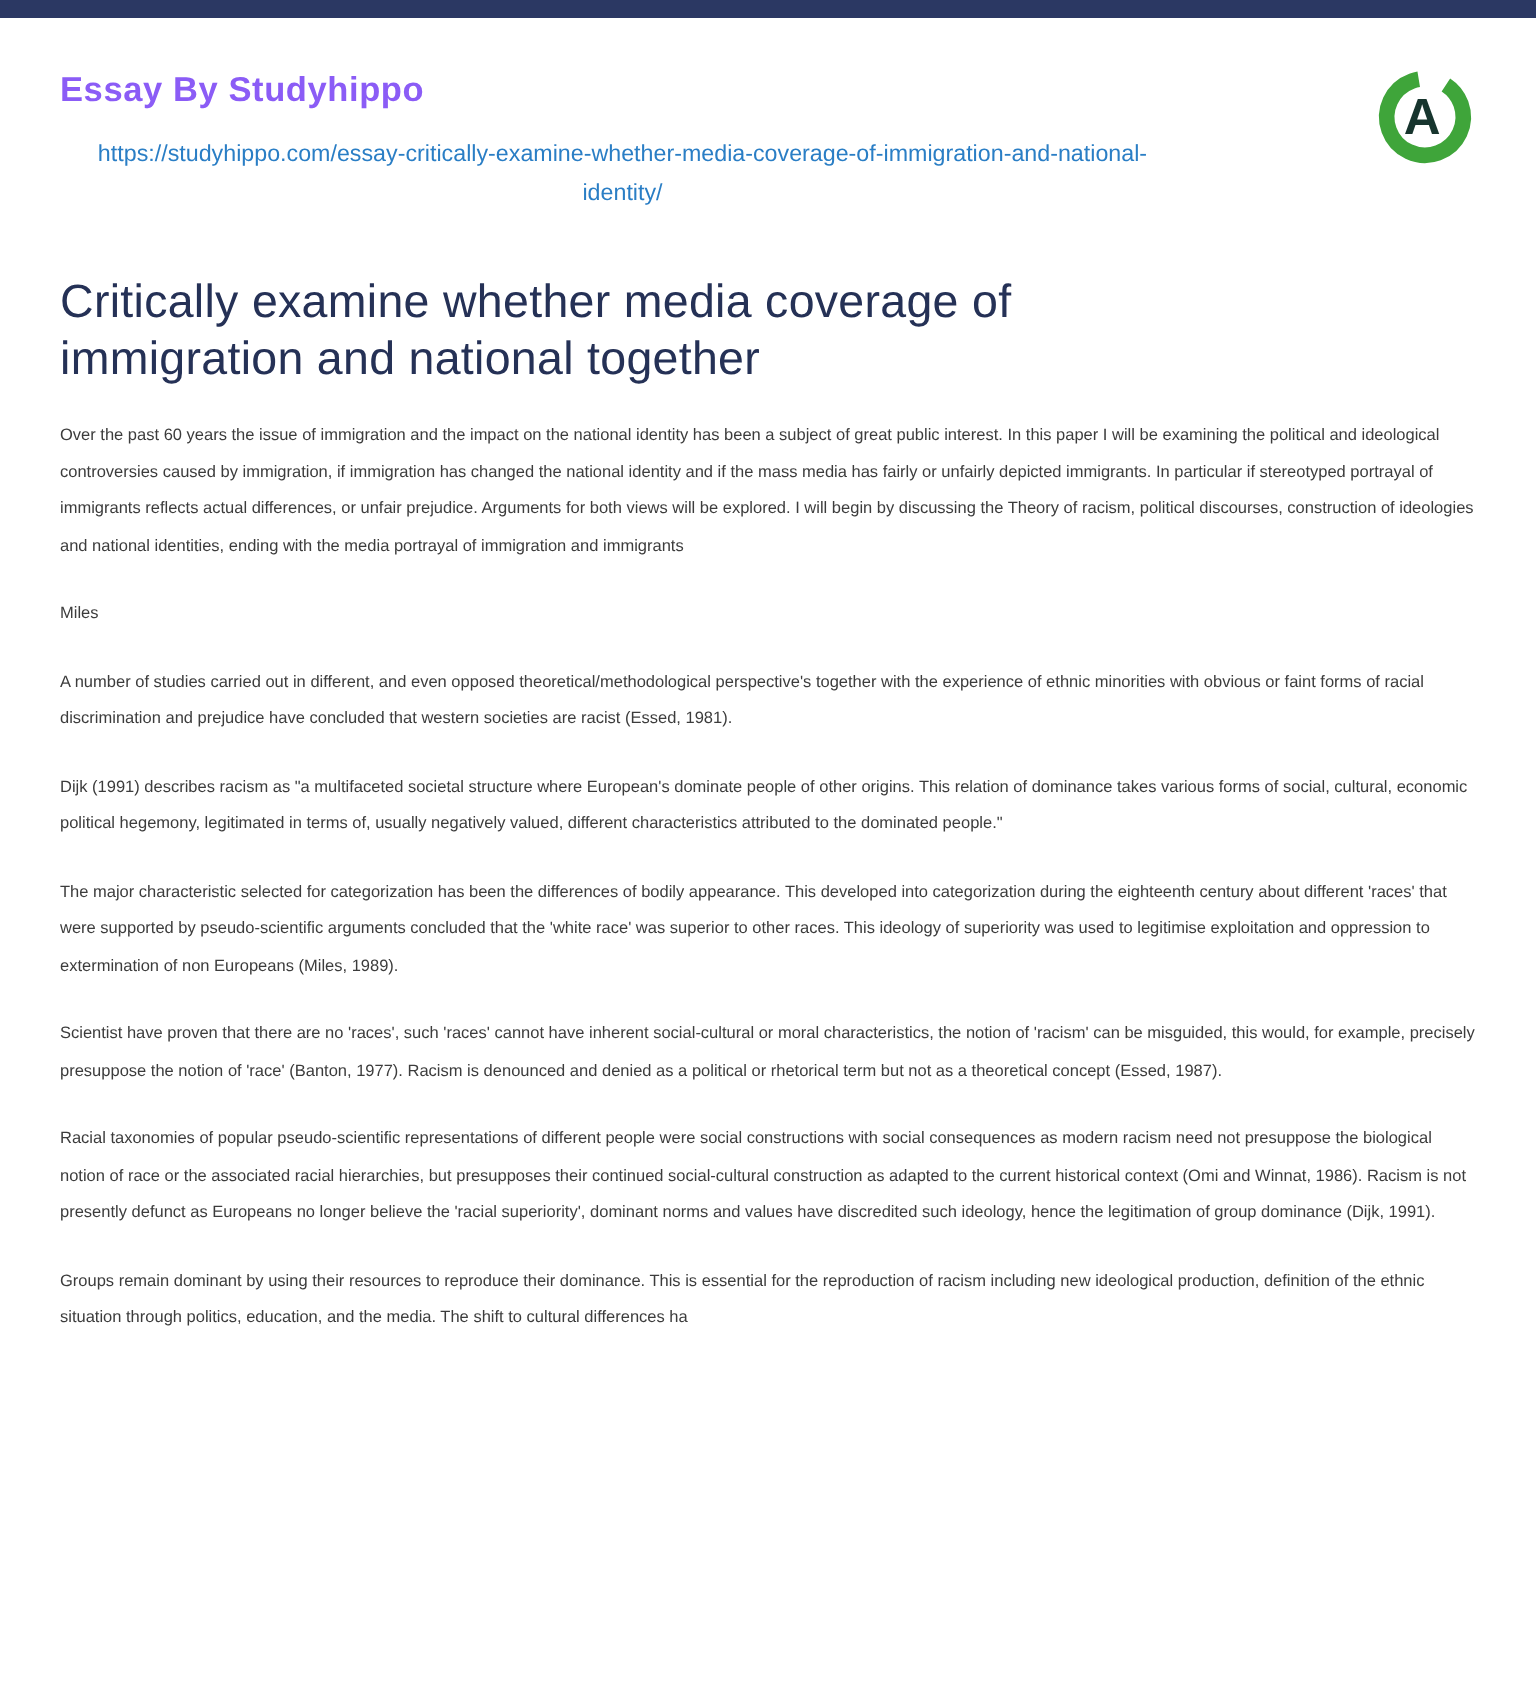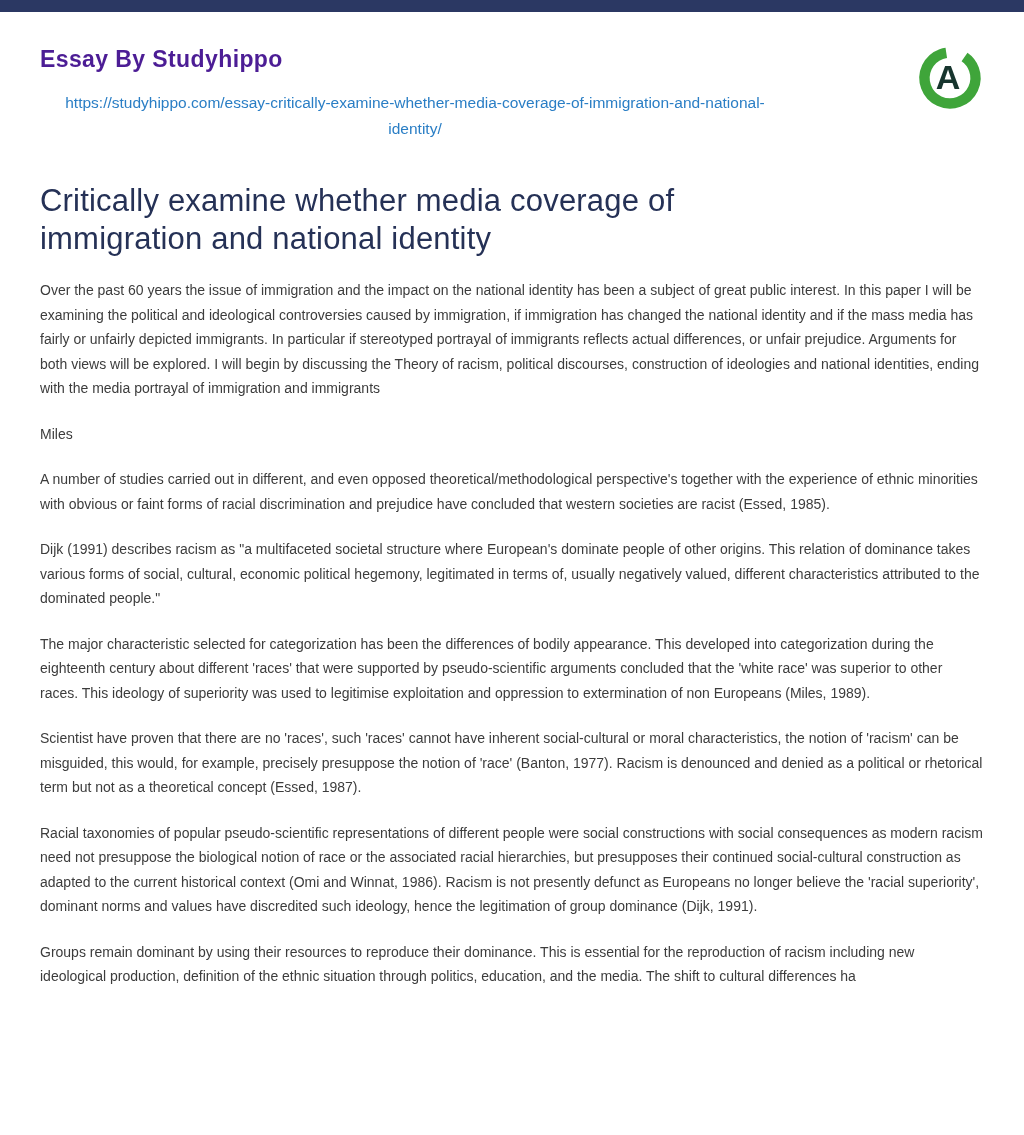--- a/index.html
+++ b/index.html
@@ -20,21 +20,21 @@
   }
   .header {
     display: flex;
     justify-content: space-between;
     align-items: flex-start;
     padding: 30px 40px 0 40px;
   }
   .brand {
     font-size: 23px;
     font-weight: bold;
-    color: #4c1d95;
+    color: #8b5cf6;
     letter-spacing: 0.4px;
     padding-top: 4px;
   }
   .source-link {
     display: block;
     margin-top: 17px;
     max-width: 750px;
     font-size: 15.5px;
     line-height: 26px;
     color: #2a7ec5;
@@ -55,21 +55,21 @@
   h1.essay-title {
     font-size: 31px;
     line-height: 38px;
     font-weight: normal;
     color: #253156;
     letter-spacing: 0.2px;
     margin-bottom: 20px;
   }
   h1.essay-title span { display: block; }
   .para {
-    font-size: 14px;
+    font-size: 11px;
     line-height: 24.5px;
     color: #3c3c3c;
     margin-bottom: 21px;
   }
 </style>
 </head>
 <body>
 
 <div class="topbar"></div>
 
@@ -82,25 +82,25 @@
     <svg viewBox="0 0 72 72" width="68" height="68">
       <circle cx="36" cy="36" r="27" fill="none" stroke="#3fa53a" stroke-width="11" stroke-dasharray="150 20" stroke-dashoffset="18" transform="rotate(-20 36 36)"></circle>
       <text x="34" y="48" text-anchor="middle" font-family="Liberation Sans, sans-serif" font-size="36" font-weight="bold" fill="#17352e">A</text>
     </svg>
   </div>
 </header>
 
 <main>
   <h1 class="essay-title">
     <span>Critically examine whether media coverage of</span>
-    <span>immigration and national identity</span>
+    <span>immigration and national together</span>
   </h1>
   <div id="article-body">
       <p class="para">Over the past 60 years the issue of immigration and the impact on the national identity has been a subject of great public interest. In this paper I will be examining the political and ideological controversies caused by immigration, if immigration has changed the national identity and if the mass media has fairly or unfairly depicted immigrants. In particular if stereotyped portrayal of immigrants reflects actual differences, or unfair prejudice. Arguments for both views will be explored. I will begin by discussing the Theory of racism, political discourses, construction of ideologies and national identities, ending with the media portrayal of immigration and immigrants</p>
       <p class="para">Miles</p>
-      <p class="para">A number of studies carried out in different, and even opposed theoretical/methodological perspective's together with the experience of ethnic minorities with obvious or faint forms of racial discrimination and prejudice have concluded that western societies are racist (Essed, 1985).</p>
+      <p class="para">A number of studies carried out in different, and even opposed theoretical/methodological perspective's together with the experience of ethnic minorities with obvious or faint forms of racial discrimination and prejudice have concluded that western societies are racist (Essed, 1981).</p>
       <p class="para">Dijk (1991) describes racism as "a multifaceted societal structure where European's dominate people of other origins. This relation of dominance takes various forms of social, cultural, economic political hegemony, legitimated in terms of, usually negatively valued, different characteristics attributed to the dominated people."</p>
       <p class="para">The major characteristic selected for categorization has been the differences of bodily appearance. This developed into categorization during the eighteenth century about different 'races' that were supported by pseudo-scientific arguments concluded that the 'white race' was superior to other races. This ideology of superiority was used to legitimise exploitation and oppression to extermination of non Europeans (Miles, 1989).</p>
       <p class="para">Scientist have proven that there are no 'races', such 'races' cannot have inherent social-cultural or moral characteristics, the notion of 'racism' can be misguided, this would, for example, precisely presuppose the notion of 'race' (Banton, 1977). Racism is denounced and denied as a political or rhetorical term but not as a theoretical concept (Essed, 1987).</p>
       <p class="para">Racial taxonomies of popular pseudo-scientific representations of different people were social constructions with social consequences as modern racism need not presuppose the biological notion of race or the associated racial hierarchies, but presupposes their continued social-cultural construction as adapted to the current historical context (Omi and Winnat, 1986). Racism is not presently defunct as Europeans no longer believe the 'racial superiority', dominant norms and values have discredited such ideology, hence the legitimation of group dominance (Dijk, 1991).</p>
       <p class="para">Groups remain dominant by using their resources to reproduce their dominance. This is essential for the reproduction of racism including new ideological production, definition of the ethnic situation through politics, education, and the media. The shift to cultural differences ha</p>
     </div>
 </main>
 
 </body></html>

